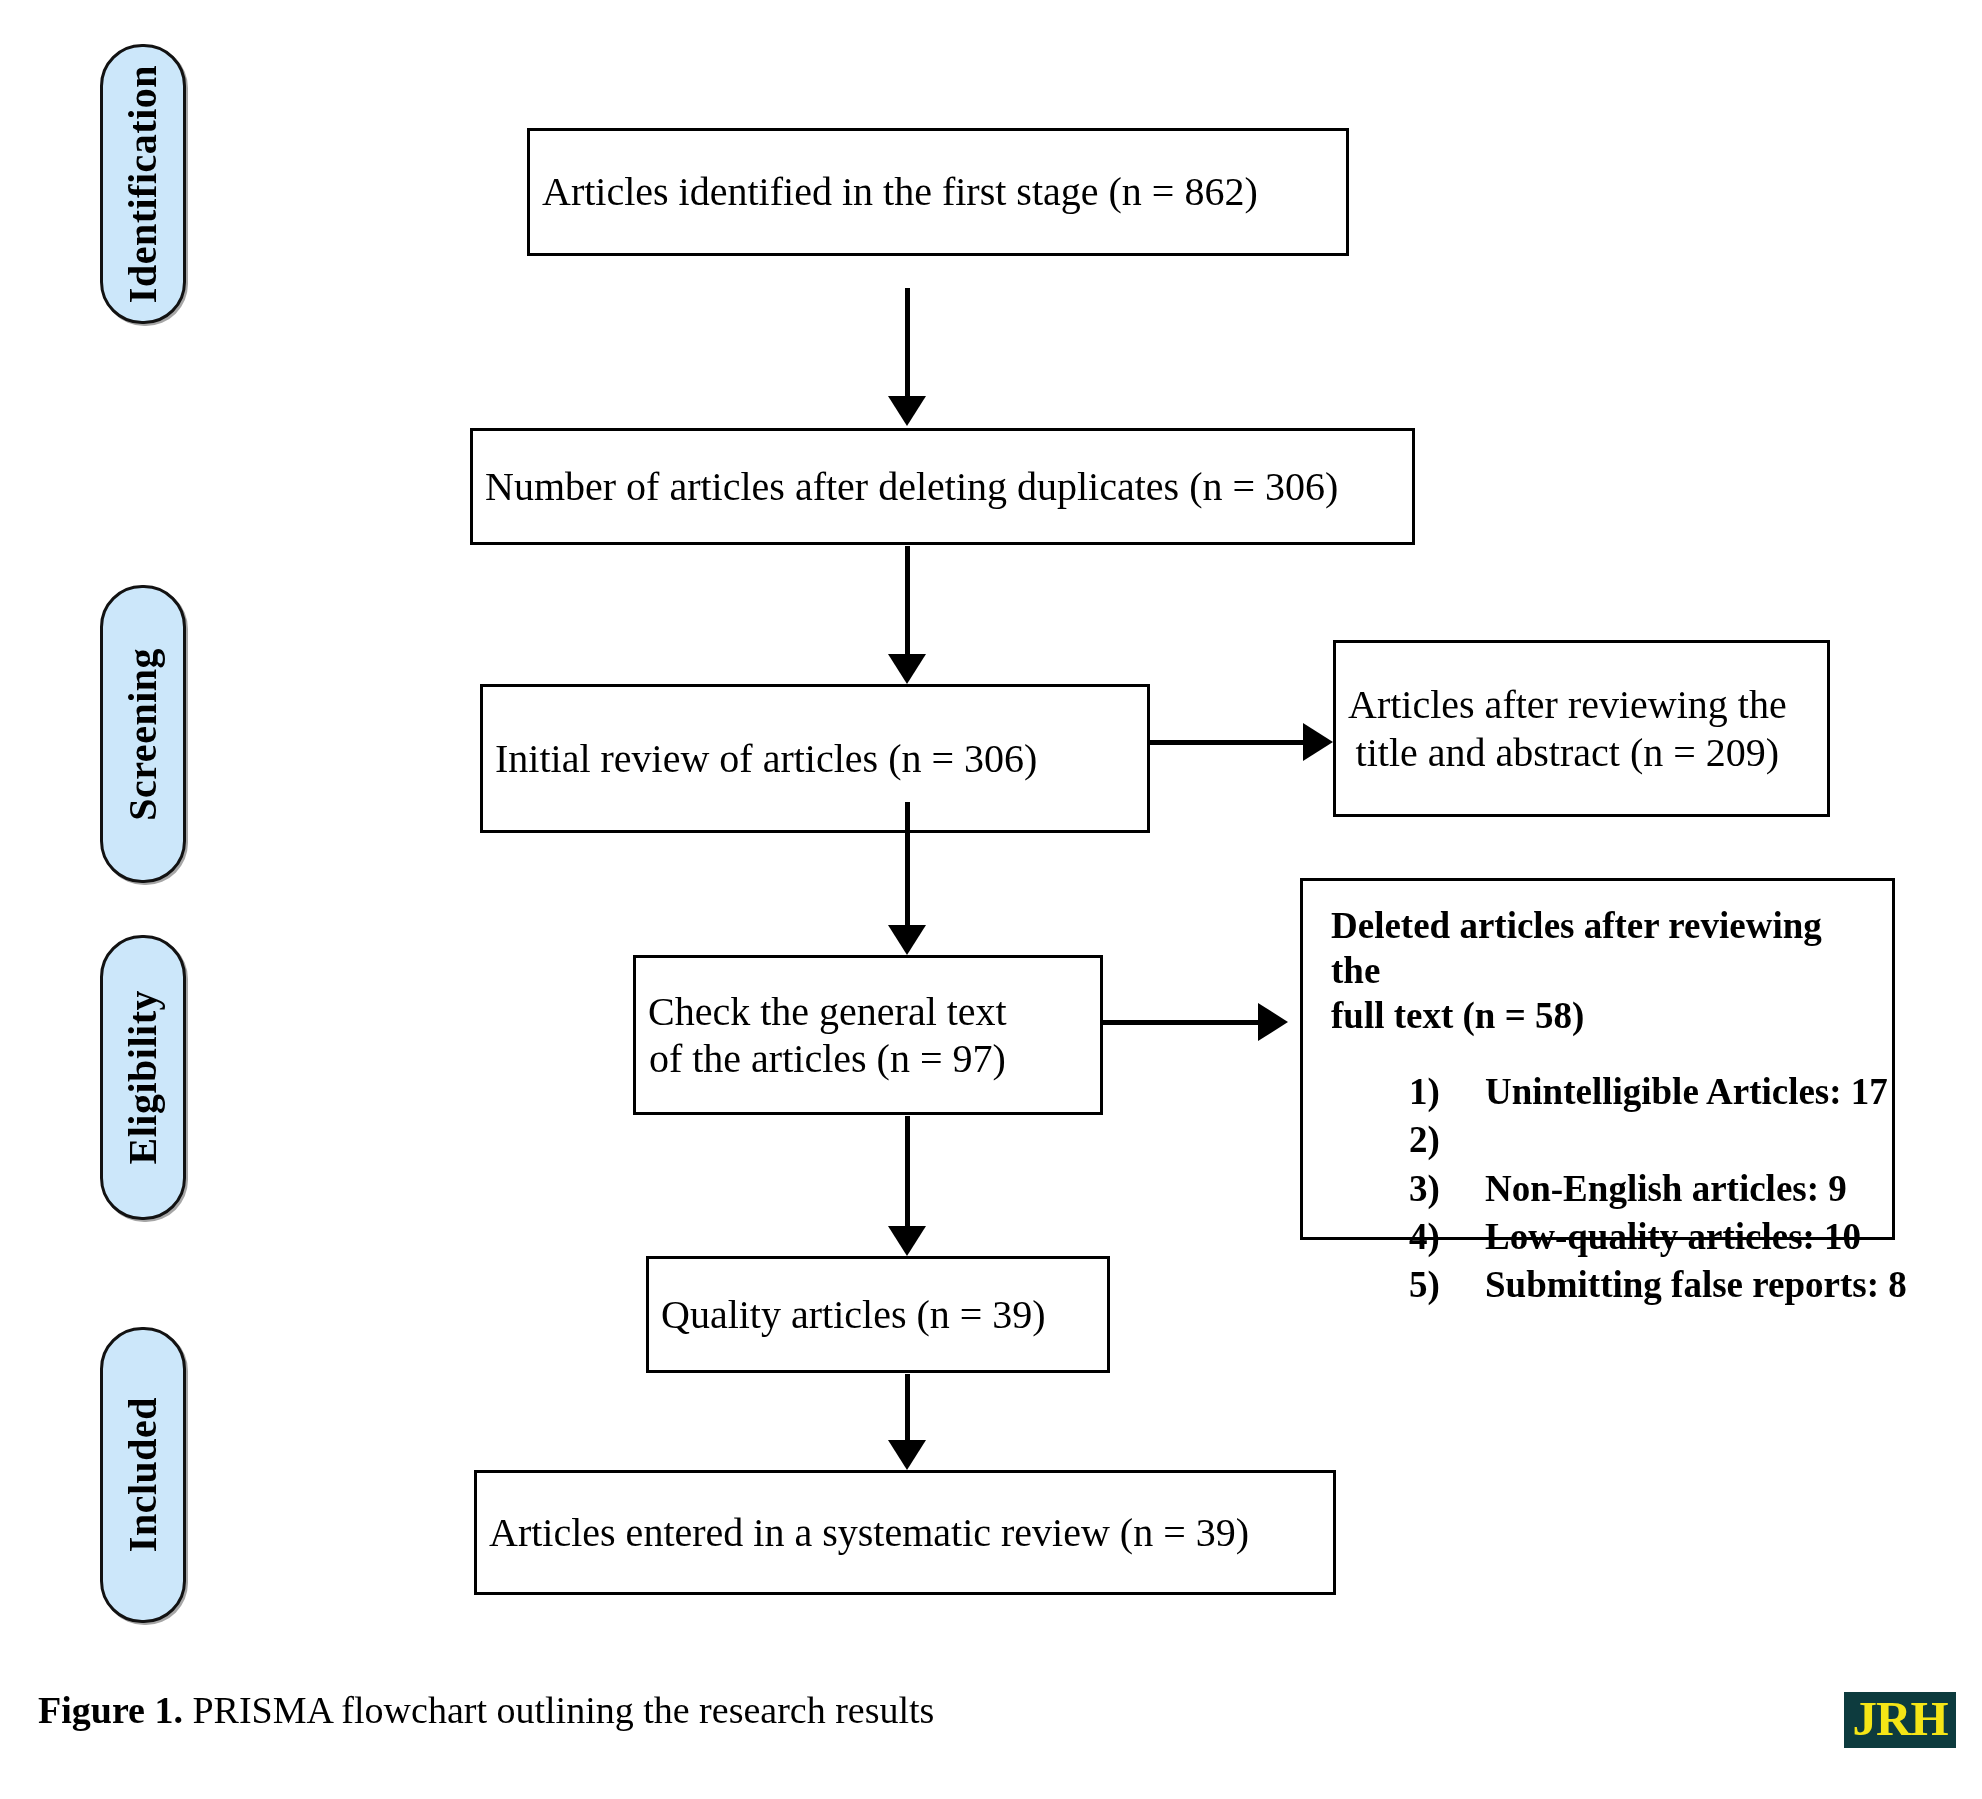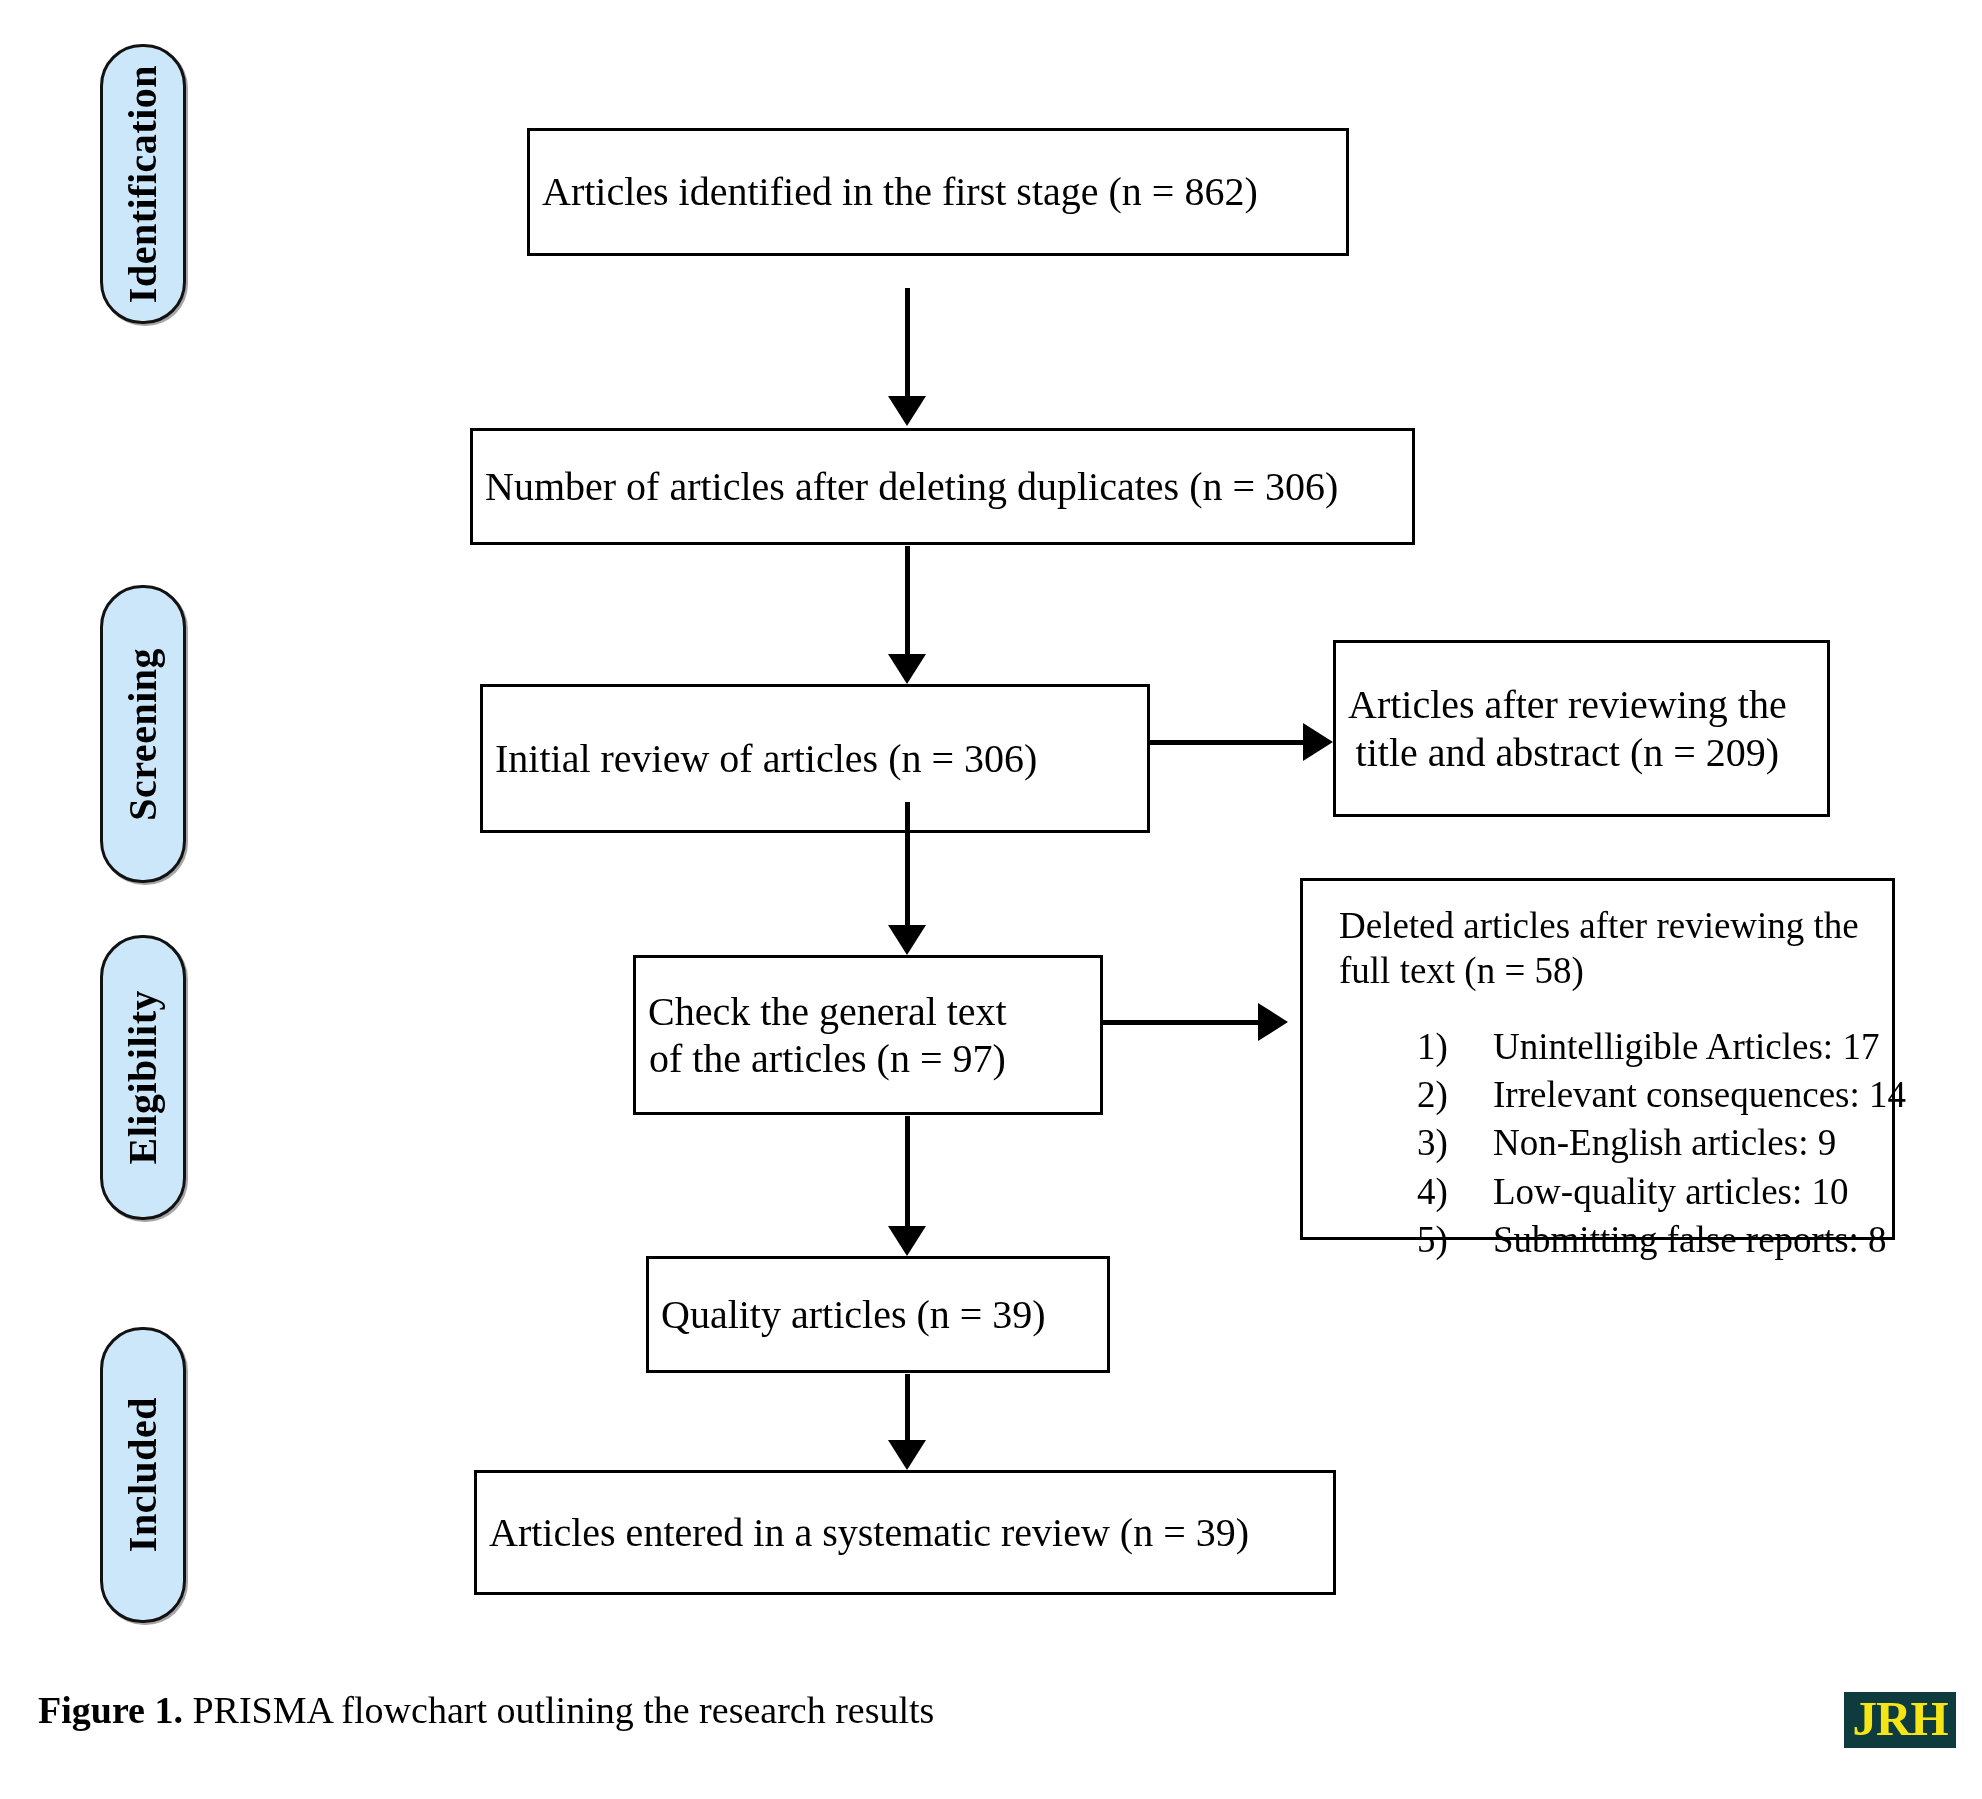--- a/index.html
+++ b/index.html
@@ -60,21 +60,22 @@
     line-height: 1.18;
     text-align: center;
     white-space: pre-line;
   }
 
   
   #deleted-articles-box {
     position: absolute;
     background: #ffffff;
     border: 3px solid #000000;
-    padding: 22px 16px 14px 36px;
+    padding: 22px 16px 14px 28px;
+    font-weight: bold;
   }
   #deleted-articles-box .deleted-heading {
     font-size: 37px;
     line-height: 1.22;
     text-align: left;
     white-space: pre-line;
     margin: 0 0 30px 0;
     text-indent: 0;
   }
   #deleted-articles-box ol.reason-list {
@@ -205,21 +206,20 @@
   <div id="deleted-articles-box" style="left:1300px; top:878px; width:595px; height:362px;">
     <div class="deleted-heading">Deleted articles after reviewing the
 full text (n = 58)</div>
     <ol class="reason-list">
       <li>
         <span class="marker">1)</span>
         <span class="reason">Unintelligible Articles: 17</span>
       </li>
       <li>
         <span class="marker">2)</span>
-        <span class="reason">Irrelevant consequences: 14</span>
       </li>
       <li>
         <span class="marker">3)</span>
         <span class="reason">Non-English articles: 9</span>
       </li>
       <li>
         <span class="marker">4)</span>
         <span class="reason">Low-quality articles: 10</span>
       </li>
       <li>

